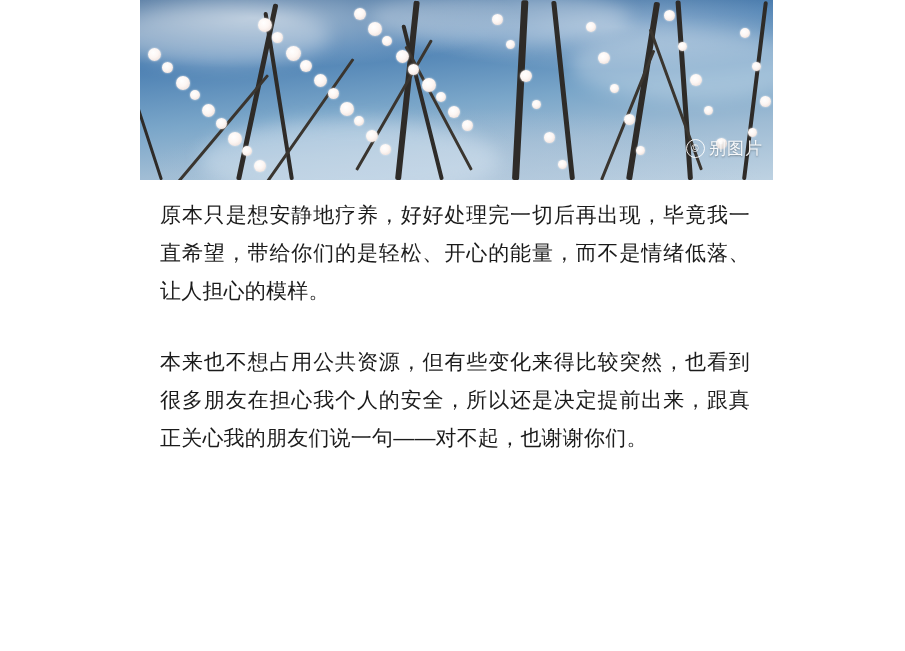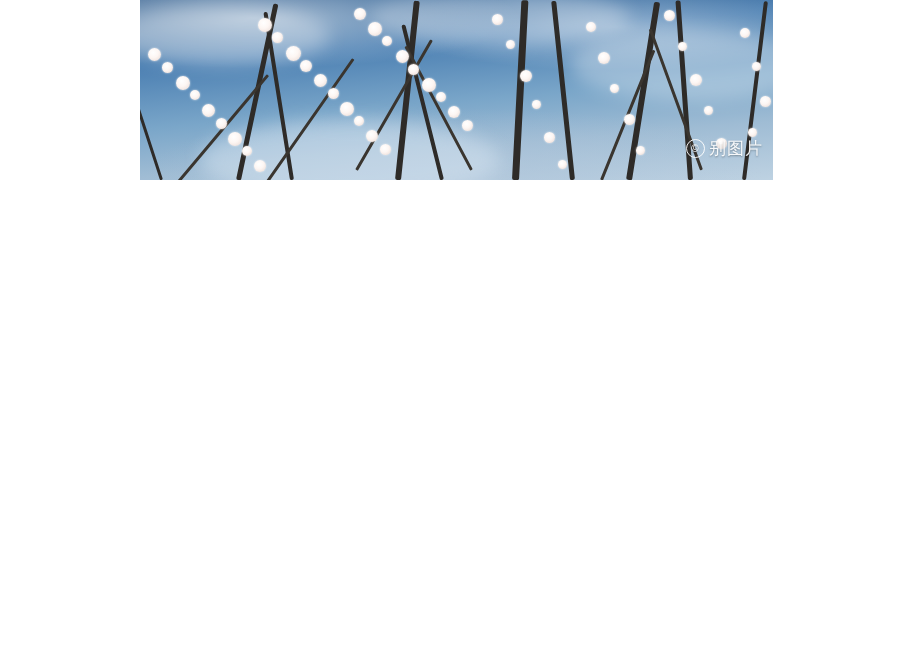--- a/index.html
+++ b/index.html
@@ -194,15 +194,17 @@
     <div class="blossom" style="left:620px;top:96px;width:11px;height:11px;"></div>
     <div class="blossom" style="left:608px;top:128px;width:9px;height:9px;"></div>
 
     <div class="watermark">
       <span class="wm-badge">©</span>
       <span>别图片</span>
     </div>
   </div>
 
   <div class="article">
+    <p class="para">原本只是想安静地疗养，好好处理完一切后再出现，毕竟我一直希望，带给你们的是轻松、开心的能量，而不是情绪低落、让人担心的模样。</p>
+    <p class="para">本来也不想占用公共资源，但有些变化来得比较突然，也看到很多朋友在担心我个人的安全，所以还是决定提前出来，跟真正关心我的朋友们说一句——对不起，也谢谢你们。</p>
   </div>
 
 </div>
 
 </body></html>

